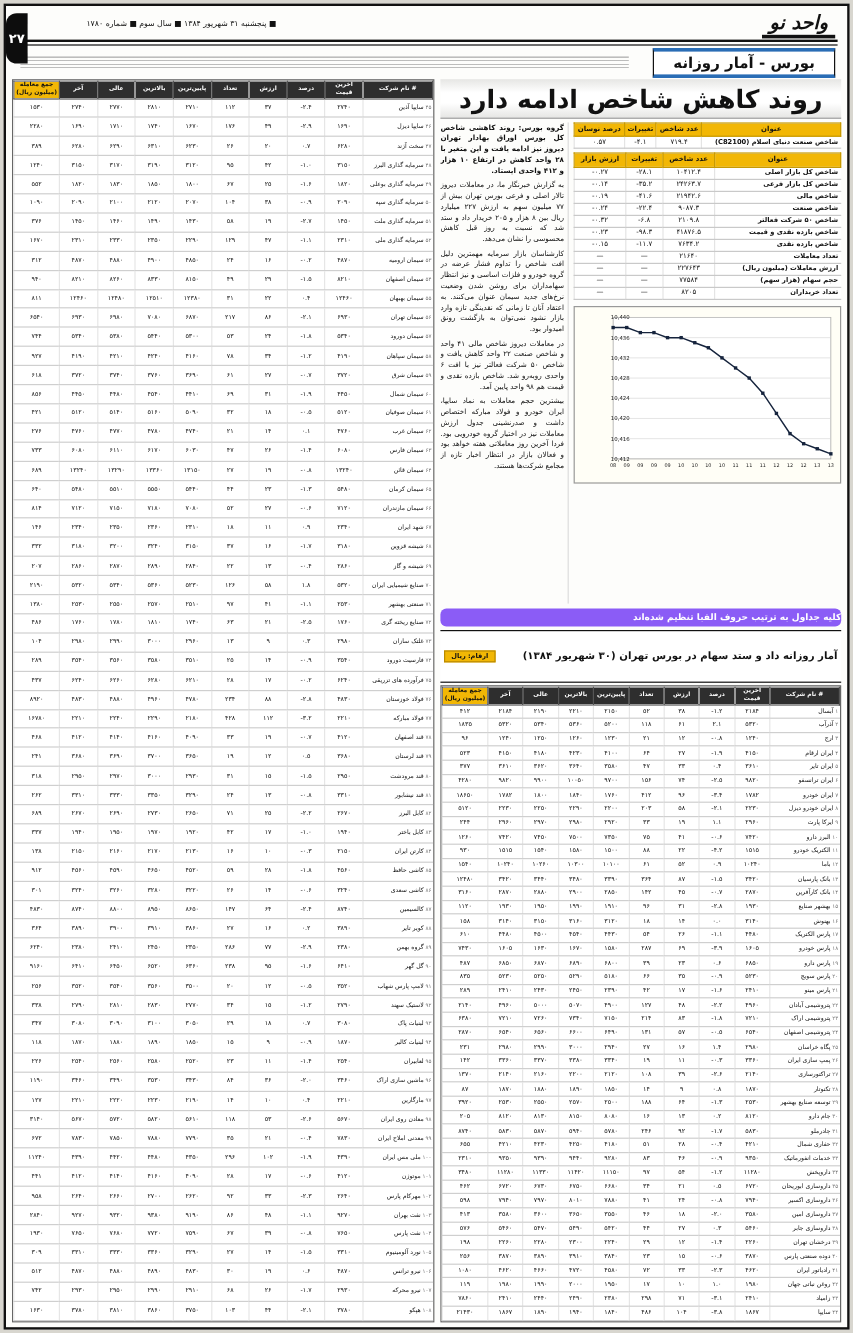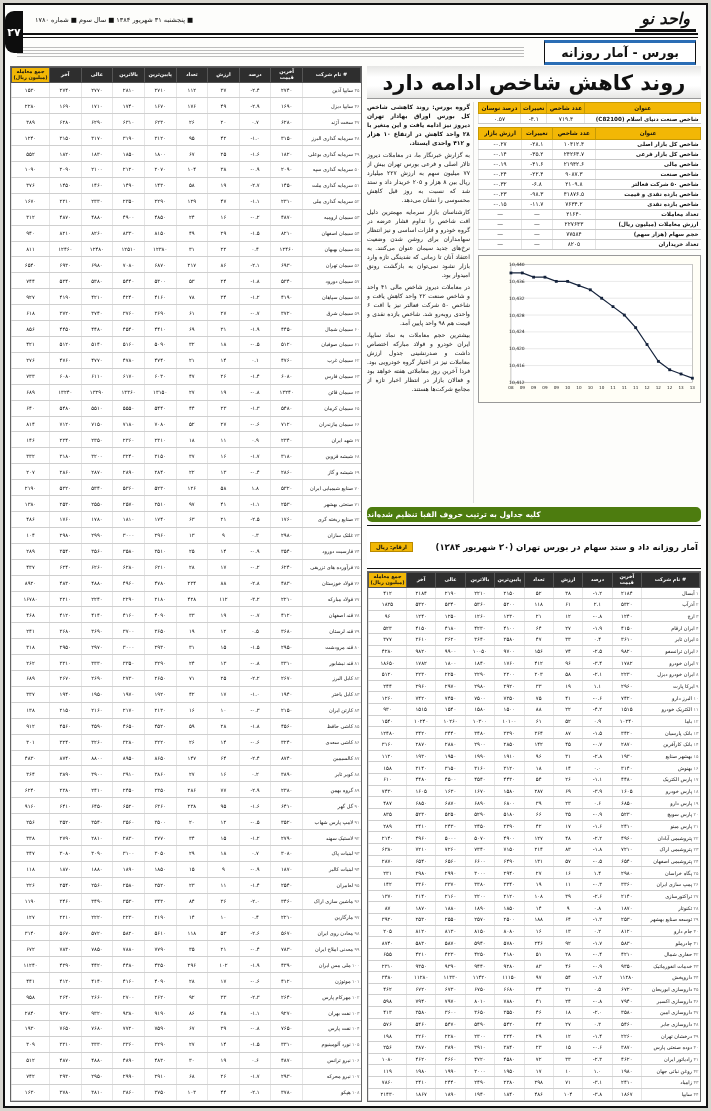--- a/index.html
+++ b/index.html
@@ -14,21 +14,21 @@
     position:absolute;left:3px;top:3px;width:705px;height:1105px;
     background:#fdfdfb;border:2px solid #111;overflow:hidden;
   }
   .page-tab{
     position:absolute;left:0;top:6px;width:18px;height:42px;background:#0d0d0d;color:#fff;
     border-radius:9px 0 0 9px;display:flex;align-items:center;justify-content:center;
     font-size:11px;font-weight:bold;z-index:6;
   }
   .topbar{display:flex;align-items:center;justify-content:space-between;height:27px;padding:3px 10px 0 30px;}
   .nameplate{font-family:"DejaVu Serif", serif;font-weight:bold;font-style:italic;font-size:16px;border-bottom:3px solid #111;padding:0 6px 1px 6px;}
-  .dateline{font-size:6.5px;letter-spacing:.2px;}
+  .dateline{font-size:6.5px;letter-spacing:.2px;margin-left:37px;}
   .toprule{margin:1px 8px 0 8px;border-top:2.5px solid #111;border-bottom:1px solid #111;height:5px;}
   .sectionrow{height:26px;display:flex;align-items:center;gap:20px;padding:2px 10px 0 12px;}
   .section-box{
     border:1.2px solid #111;border-top:3px solid #2a6db5;border-bottom:3px solid #2a6db5;
     padding:2px 16px;font-weight:bold;font-size:12.5px;background:#fff;white-space:nowrap;
   }
   .section-stripes{flex:1;height:11px;opacity:.55;
     background:repeating-linear-gradient(to bottom,#888 0 1px,transparent 1px 3px);}
   .content{position:absolute;top:61px;bottom:4px;left:5px;right:5px;display:flex;gap:5px;}
   .col-side{width:352px;border:1px solid #666;background:#fff;overflow:hidden;}
@@ -45,21 +45,21 @@
     border-right:1px solid #ddd;padding-right:3px;
   }
   .article p{margin:0 0 3px 0;}
   .article p:first-child{font-weight:bold;}
   table.stats{width:100%;border-collapse:collapse;font-size:5.8px;background:#fff;}
   .stats th{background:#f2b705;color:#111;font-size:5.8px;font-weight:bold;padding:2px 1px;border:.5px solid #c79a04;line-height:1.1;}
   .stats td{border-bottom:.5px solid #c9c9c9;border-left:.5px solid #e4e4e4;padding:1.5px 2px;text-align:center;direction:ltr;white-space:nowrap;}
   .stats td.name{direction:rtl;text-align:right;font-weight:bold;font-size:5.6px;}
   .chart{border:1px solid #999;background:#fffef6;padding:2px;margin-top:2px;}
   .divider-bar{
-    background:#4d7c0f;color:#fff;text-align:left;font-size:7.5px;font-weight:bold;
+    background:#8b5cf6;color:#fff;text-align:right;font-size:7.5px;font-weight:bold;
     padding:3px 0;border-radius:5px;margin:4px 0 3px 0;letter-spacing:.3px;
   }
   .caption-row{
     display:flex;align-items:center;justify-content:space-between;
     border-top:1.2px solid #111;border-bottom:1.2px solid #111;padding:16px 3px;margin-bottom:2px;background:#fff;
   }
   .caption{font-weight:bold;font-size:8.5px;}
   .unit-badge{background:#f2b705;border:.5px solid #b98a00;font-size:5.5px;font-weight:bold;padding:1px 5px;}
   .table-wrap{flex:1;border:1px solid #666;overflow:hidden;background:#fff;}
   table.data{width:100%;height:100%;border-collapse:collapse;table-layout:fixed;font-size:5.3px;background:#fff;}

